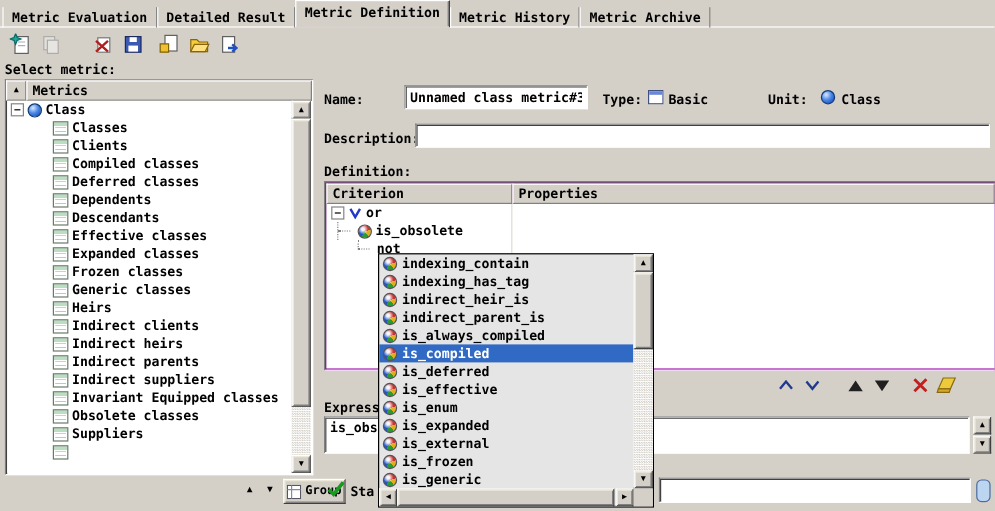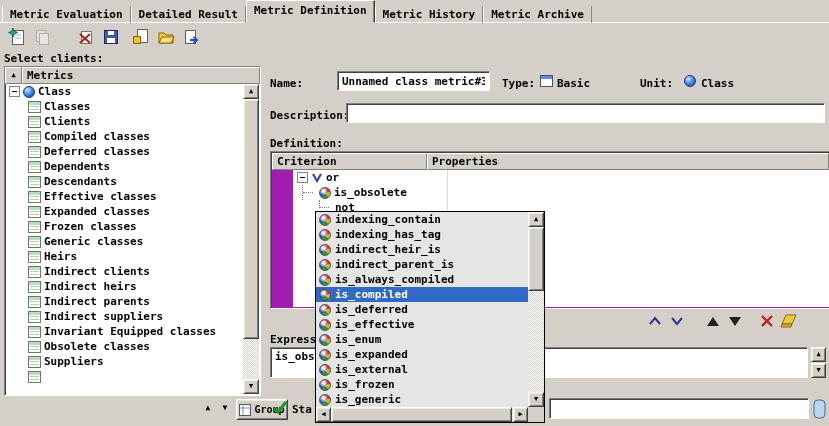--- a/index.html
+++ b/index.html
@@ -28,21 +28,21 @@
 
   
   .tbtn{position:absolute;top:26px;width:22px;height:22px;display:flex;align-items:center;justify-content:center;cursor:default;}
   .dim{opacity:.55;}
 
   
   .mp-header{position:absolute;left:0;top:0;right:0;height:17px;display:flex;}
   .mp-view{position:absolute;left:1px;top:17px;right:16px;bottom:1px;background:#fff;overflow:hidden;}
   .trow{height:15px;display:flex;align-items:center;white-space:nowrap;cursor:default;}
   .trow.root{padding-left:3px;}
-  .trow.child{padding-left:22px;}
+  .trow.child{padding-left:22px;margin-left:16px;}
   .trow > span{margin-right:3px;}
   .expander{width:9px;height:9px;background:#fff;border:1px solid #848484;position:relative;flex:none;box-sizing:content-box;}
   .expander::after{content:"";position:absolute;left:2px;top:4px;width:5px;height:1px;background:#000;}
   .sphere-blue{width:12px;height:12px;border-radius:50%;flex:none;
      background:radial-gradient(circle at 35% 30%, #d9e9ff, #4d8ae8 45%, #0a3fa8);border:1px solid #123a78;box-sizing:border-box;}
   .cicon{width:13px;height:12px;border:1px solid #6a7a6a;box-sizing:border-box;flex:none;position:relative;
      background:linear-gradient(to bottom,#b9dfc0 0 3px,#fff 3px);}
   .cicon::after{content:"";position:absolute;left:1px;right:1px;top:4px;height:5px;
      background:repeating-linear-gradient(to bottom,#c0c8b8 0 1px,transparent 1px 3px);}
   .ball{width:12px;height:12px;border-radius:50%;flex:none;box-sizing:border-box;border:1px solid #555;
@@ -58,21 +58,21 @@
      box-shadow:inset 1px 1px 0 #ece9d8, inset -1px -1px 0 #808080;box-sizing:border-box;cursor:default;}
   .tri7{font-size:7px;line-height:1;}
   .tri8{font-size:8px;line-height:1;}
 
   
   .field{position:absolute;background:#fff;border:1px solid;border-color:#808080 #fff #fff #808080;
      box-shadow:inset 1px 1px 0 #404040;box-sizing:border-box;font:inherit;padding:2px 4px;outline:none;}
 
   
   .def-header{position:absolute;left:1px;top:1px;right:1px;height:17px;display:flex;}
-  .def-body{position:absolute;left:1px;top:18px;right:1px;bottom:1px;background:#fff;overflow:hidden;margin-left:21px;}
+  .def-body{position:absolute;left:1px;top:18px;right:1px;bottom:1px;background:#fff;overflow:hidden;}
   .colline{position:absolute;top:0;bottom:0;width:1px;background:#dcdcd4;}
   .drow{height:15px;display:flex;align-items:center;white-space:nowrap;position:relative;padding-left:4px;}
   .drow > *{margin-right:3px;}
   .tconn{width:13px;height:15px;position:relative;flex:none;}
   .tconn.tee{border-left:1px dotted #808080;}
   .tconn.tee::after{content:"";position:absolute;left:0;top:7px;width:10px;border-top:1px dotted #808080;}
   .tconn.ell::before{content:"";position:absolute;left:0;top:0;height:8px;border-left:1px dotted #808080;}
   .tconn.ell::after{content:"";position:absolute;left:0;top:7px;width:10px;border-top:1px dotted #808080;}
 
   
@@ -145,21 +145,21 @@
       <path d="M2 15 l3 -6 h12 l-3 6 z" fill="#ffe080" stroke="#87650a"></path>
     </svg>
   </div>
   <div class="tbtn" style="left:180px">
     <svg width="18" height="18">
       <rect x="3.5" y="2.5" width="10" height="13" fill="#fff" stroke="#606060"></rect>
       <path d="M8 12 h6 M11.5 9 l3.5 3 -3.5 3" stroke="#2050c0" stroke-width="2" fill="none"></path>
     </svg>
   </div>
 
-  <div class="lbl" style="left:4px;top:52px">Select clients:</div>
+  <div class="lbl" style="left:4px;top:52px">Select metric:</div>
 
   <div class="panel sunken abs" style="left:4px;top:66px;width:257px;height:330px">
     <div class="mp-header">
       <div class="hcell" style="width:17px;justify-content:center;padding:0">
         <span class="tri7">▲</span>
       </div>
       <div class="hcell" style="flex:1">Metrics</div>
     </div>
     <div class="mp-view">
       <div class="trow root">

